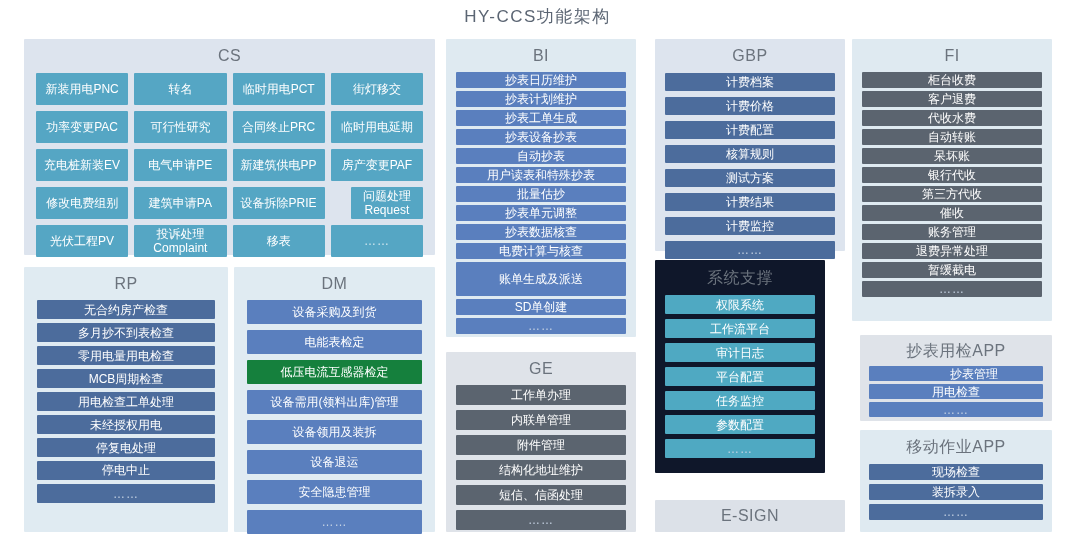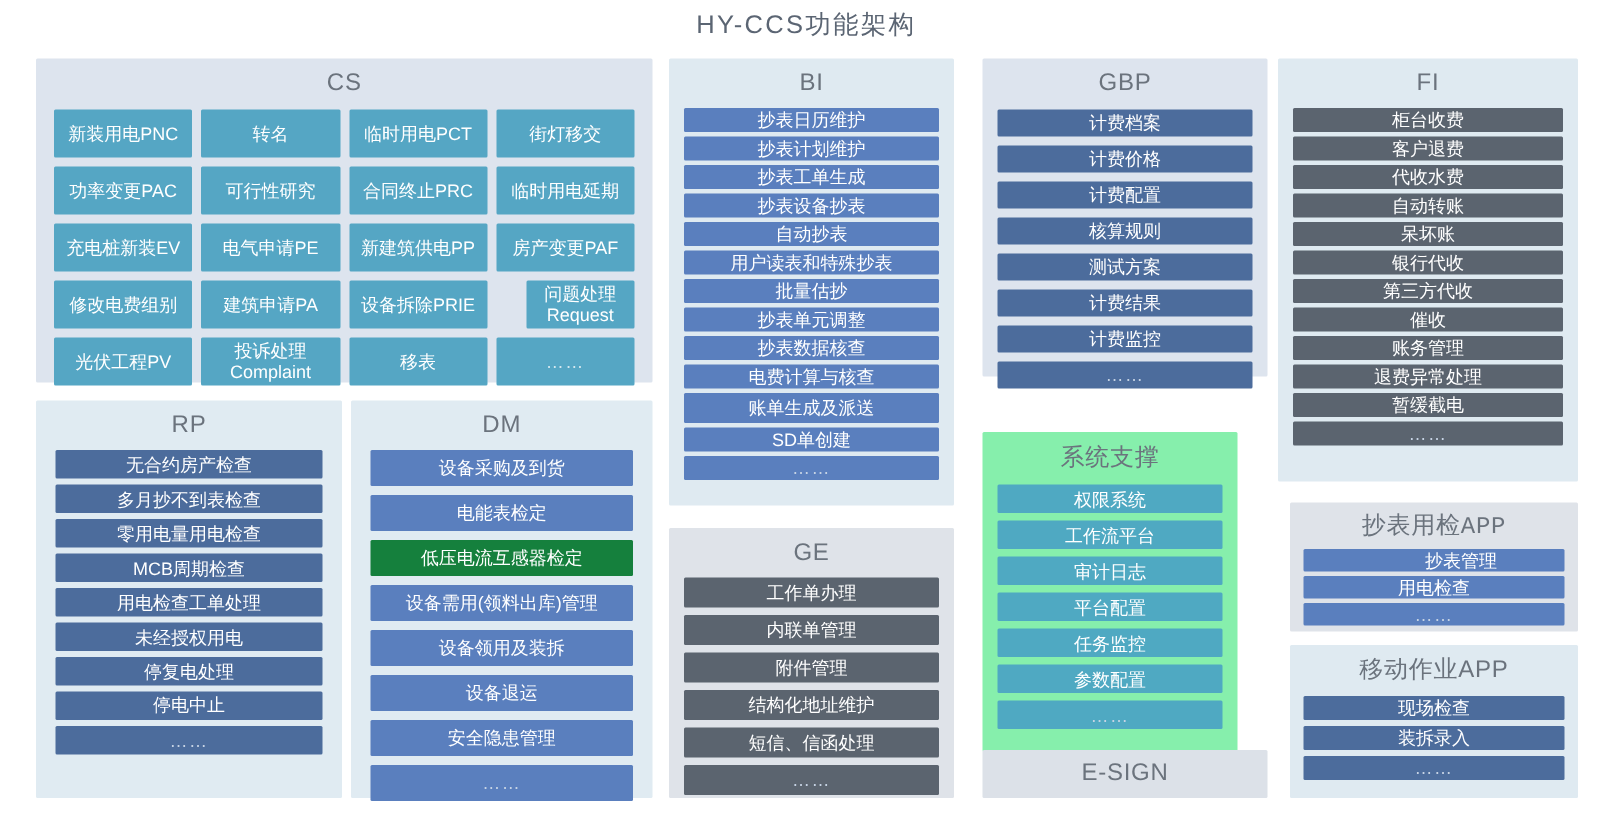--- a/index.html
+++ b/index.html
@@ -143,21 +143,21 @@
       <div class="row" style="background:#5a7fbe; height:16px;">抄表日历维护</div>
       <div class="row" style="background:#5a7fbe; height:16px;">抄表计划维护</div>
       <div class="row" style="background:#5a7fbe; height:16px;">抄表工单生成</div>
       <div class="row" style="background:#5a7fbe; height:16px;">抄表设备抄表</div>
       <div class="row" style="background:#5a7fbe; height:16px;">自动抄表</div>
       <div class="row" style="background:#5a7fbe; height:16px;">用户读表和特殊抄表</div>
       <div class="row" style="background:#5a7fbe; height:16px;">批量估抄</div>
       <div class="row" style="background:#5a7fbe; height:16px;">抄表单元调整</div>
       <div class="row" style="background:#5a7fbe; height:16px;">抄表数据核查</div>
       <div class="row" style="background:#5a7fbe; height:16px;">电费计算与核查</div>
-      <div class="row" style="background:#5a7fbe; height:20px;">账单生成及派送</div>
+      <div class="row" style="background:#5a7fbe; height:34px;">账单生成及派送</div>
       <div class="row" style="background:#5a7fbe; height:16px;">SD单创建</div>
       <div class="row ellipsis" style="background:#5a7fbe; height:16px;">……</div>
     </div>
   </div>
 
   <div class="panel" style="left:446px; top:352px; width:190px; height:180px; background:#dfe3e9;">
     <div class="panel-title" style="margin-top:9px;">GE</div>
     <div class="list" style="margin:8px 10px 0 10px; gap:5px;">
       <div class="row" style="background:#5b646f; height:20px;">工作单办理</div>
       <div class="row" style="background:#5b646f; height:20px;">内联单管理</div>
@@ -175,21 +175,21 @@
       <div class="row" style="background:#4c6c9c; height:18px;">计费价格</div>
       <div class="row" style="background:#4c6c9c; height:18px;">计费配置</div>
       <div class="row" style="background:#4c6c9c; height:18px;">核算规则</div>
       <div class="row" style="background:#4c6c9c; height:18px;">测试方案</div>
       <div class="row" style="background:#4c6c9c; height:18px;">计费结果</div>
       <div class="row" style="background:#4c6c9c; height:18px;">计费监控</div>
       <div class="row ellipsis" style="background:#4c6c9c; height:18px;">……</div>
     </div>
   </div>
 
-  <div class="panel" style="left:655px; top:288px; width:170px; height:213px; background:#86efac;">
+  <div class="panel" style="left:655px; top:260px; width:170px; height:213px; background:#0f172a;">
     <div class="panel-title" style="margin-top:10px;">系统支撑</div>
     <div class="list" style="margin:9px 10px 0 10px; gap:5px;">
       <div class="row" style="background:#4fa9c2; height:19px;">权限系统</div>
       <div class="row" style="background:#4fa9c2; height:19px;">工作流平台</div>
       <div class="row" style="background:#4fa9c2; height:19px;">审计日志</div>
       <div class="row" style="background:#4fa9c2; height:19px;">平台配置</div>
       <div class="row" style="background:#4fa9c2; height:19px;">任务监控</div>
       <div class="row" style="background:#4fa9c2; height:19px;">参数配置</div>
       <div class="row ellipsis" style="background:#4fa9c2; height:19px;">……</div>
     </div>
@@ -211,21 +211,21 @@
       <div class="row" style="background:#5b646f; height:16px;">第三方代收</div>
       <div class="row" style="background:#5b646f; height:16px;">催收</div>
       <div class="row" style="background:#5b646f; height:16px;">账务管理</div>
       <div class="row" style="background:#5b646f; height:16px;">退费异常处理</div>
       <div class="row" style="background:#5b646f; height:16px;">暂缓截电</div>
       <div class="row ellipsis" style="background:#5b646f; height:16px;">……</div>
     </div>
   </div>
 
   <div class="panel" style="left:860px; top:335px; width:192px; height:86px; background:#dfe3e9;">
-    <div class="panel-title" style="margin-top:8px;font-family:Liberation Mono, monospace;">抄表用检APP</div>
+    <div class="panel-title" style="margin-top:8px;">抄表用检APP</div>
     <div class="list" style="margin:7px 9px 0 9px; gap:3px;">
       <div class="row" style="background:#5a7fbe; height:15px;padding-left:36px;">抄表管理</div>
       <div class="row" style="background:#5a7fbe; height:15px;">用电检查</div>
       <div class="row ellipsis" style="background:#5a7fbe; height:15px;">……</div>
     </div>
   </div>
 
   <div class="panel" style="left:860px; top:430px; width:192px; height:102px; background:#dfeaf1;">
     <div class="panel-title" style="margin-top:9px;">移动作业APP</div>
     <div class="list" style="margin:9px 9px 0 9px; gap:4px;">

